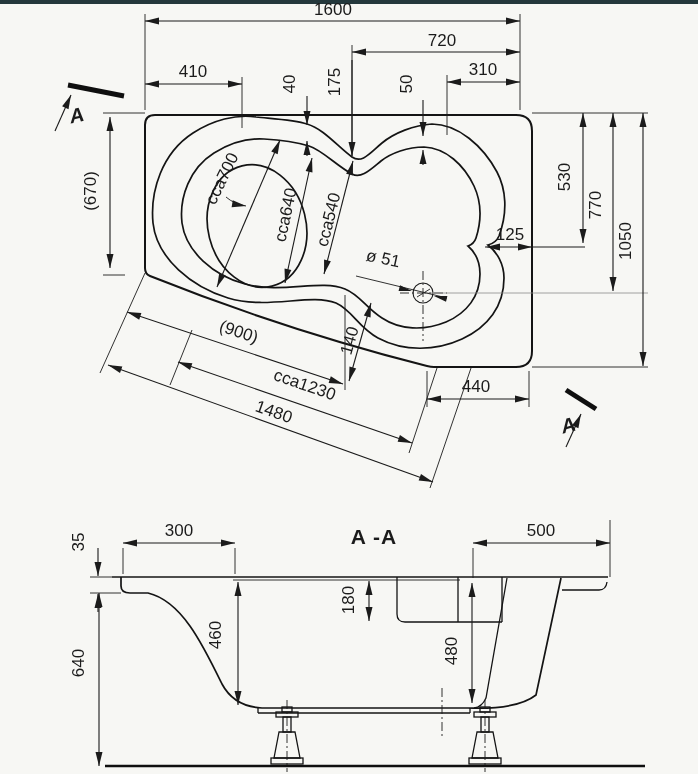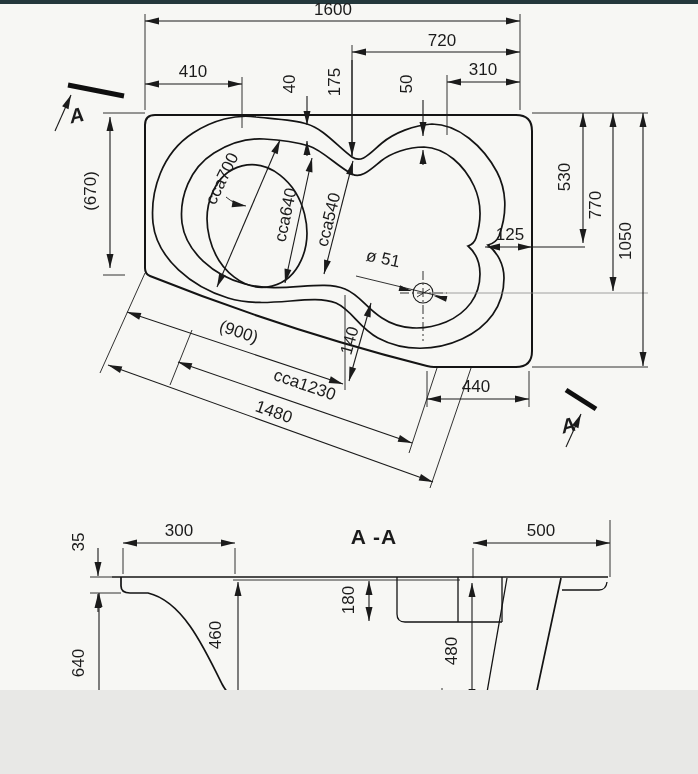--- a/index.html
+++ b/index.html
@@ -1,16 +1,16 @@
 <!DOCTYPE html>
 <html><head>
 <meta charset="utf-8">
 <style>
   html,body{margin:0;padding:0;background:#e8e8e6;}
-  .page{width:698px;height:690px;position:relative;background:#f7f7f4;overflow:hidden;margin:0 auto;}
+  .page{width:698px;height:774px;position:relative;background:#f7f7f4;overflow:hidden;margin:0 auto;}
   svg{display:block;}
   svg text{font-family:"Liberation Sans","DejaVu Sans",sans-serif;fill:#1b1b1b;}
   .t17{font-size:17px;}
   .ta{font-size:20px;font-weight:bold;font-style:italic;}
   .ttl{font-size:21px;font-weight:bold;letter-spacing:1px;}
   .ln{stroke:#1b1b1b;stroke-width:1.1;fill:none;}
   .thin{stroke:#1b1b1b;stroke-width:0.9;fill:none;}
   .gray{stroke:#8a8a8a;stroke-width:0.8;fill:none;}
   .out{stroke:#141414;stroke-width:2;fill:none;}
   .cur{stroke:#141414;stroke-width:1.7;fill:none;}

